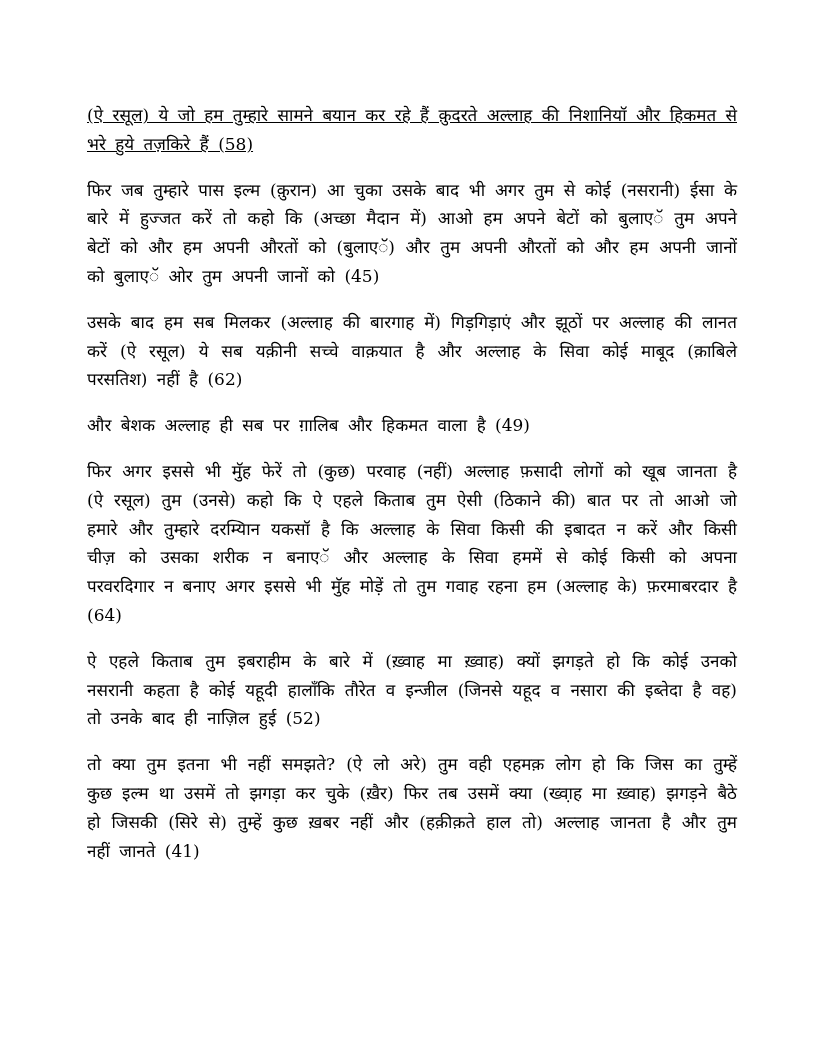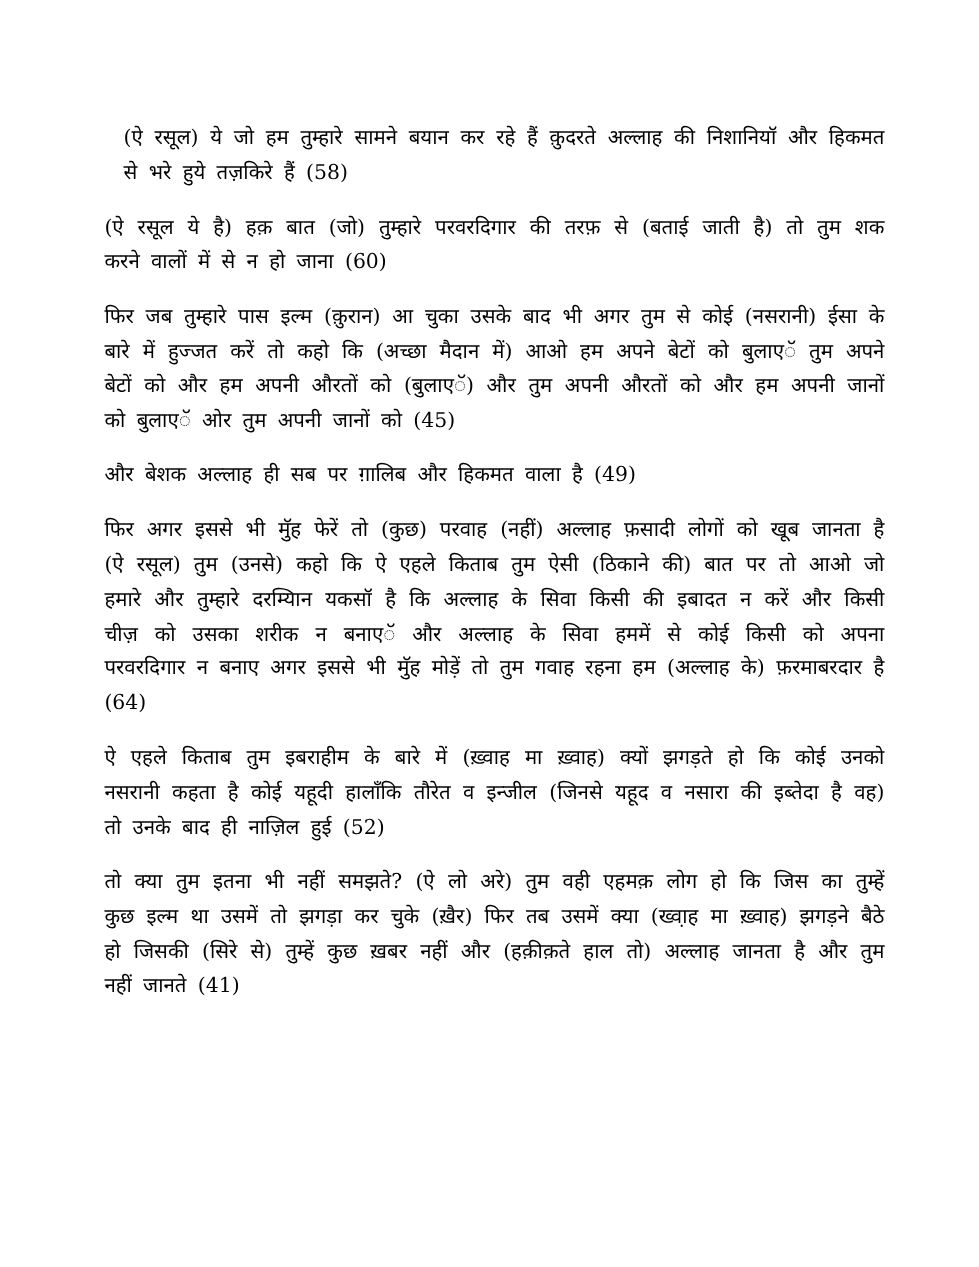--- a/index.html
+++ b/index.html
@@ -24,39 +24,40 @@
   .verse {
     margin: 0 0 17px 0;
     font-size: 17px;
     line-height: 28.8px;
     text-align: justify;
     text-justify: inter-word;
     word-spacing: 4px;
     color: #000000;
   }
   .verse-block {
-    margin: 0 0 17px 16px;
+    margin: 0 0 17px 0;
+    text-decoration: underline;
   }
   .verse-block .verse {
     margin: 0;
   }
 </style>
 </head>
 <body>
 
 <div class="page">
 
   <div class="verse-block">
     <p class="verse">(ऐ रसूल) ये जो हम तुम्हारे सामने बयान कर रहे हैं क़ुदरते अल्लाह की निशानियॉ और हिकमत से भरे हुये तज़किरे हैं (58)</p>
   </div>
 
-  <p class="verse">(ऐ रसूल ये है) हक़ बात (जो) तुम्हारे परवरदिगार की तरफ़ से (बताई जाती है) तो तुम शक करने वालों में से न हो जाना (60)</p>
 
   <p class="verse">फिर जब तुम्हारे पास इल्म (क़ुरान) आ चुका उसके बाद भी अगर तुम से कोई (नसरानी) ईसा के बारे में हुज्जत करें तो कहो कि (अच्छा मैदान में) आओ हम अपने बेटों को बुलाएॅ तुम अपने बेटों को और हम अपनी औरतों को (बुलाएॅ) और तुम अपनी औरतों को और हम अपनी जानों को बुलाएॅ ओर तुम अपनी जानों को (45)</p>
 
+  <p class="verse">उसके बाद हम सब मिलकर (अल्लाह की बारगाह में) गिड़गिड़ाएं और झूठों पर अल्लाह की लानत करें (ऐ रसूल) ये सब यक़ीनी सच्चे वाक़यात है और अल्लाह के सिवा कोई माबूद (क़ाबिले परसतिश) नहीं है (62)</p>
 
   <p class="verse">और बेशक अल्लाह ही सब पर ग़ालिब और हिकमत वाला है (49)</p>
 
   <p class="verse">फिर अगर इससे भी मुॅह फेरें तो (कुछ) परवाह (नहीं) अल्लाह फ़सादी लोगों को खूब जानता है (ऐ रसूल) तुम (उनसे) कहो कि ऐ एहले किताब तुम ऐसी (ठिकाने की) बात पर तो आओ जो हमारे और तुम्हारे दरम्यिान यकसॉ है कि अल्लाह के सिवा किसी की इबादत न करें और किसी चीज़ को उसका शरीक न बनाएॅ और अल्लाह के सिवा हममें से कोई किसी को अपना परवरदिगार न बनाए अगर इससे भी मुॅह मोड़ें तो तुम गवाह रहना हम (अल्लाह के) फ़रमाबरदार है (64)</p>
 
   <p class="verse">ऐ एहले किताब तुम इबराहीम के बारे में (ख़्वाह मा ख़्वाह) क्यों झगड़ते हो कि कोई उनको नसरानी कहता है कोई यहूदी हालाँकि तौरेत व इन्जील (जिनसे यहूद व नसारा की इब्तेदा है वह) तो उनके बाद ही नाज़िल हुई (52)</p>
 
   <p class="verse">तो क्या तुम इतना भी नहीं समझते? (ऐ लो अरे) तुम वही एहमक़ लोग हो कि जिस का तुम्हें कुछ इल्म था उसमें तो झगड़ा कर चुके (ख़ैर) फिर तब उसमें क्या (ख्वा़ह मा ख़्वाह) झगड़ने बैठे हो जिसकी (सिरे से) तुम्हें कुछ ख़बर नहीं और (हक़ीक़ते हाल तो) अल्लाह जानता है और तुम नहीं जानते (41)</p>
 
 </div>

